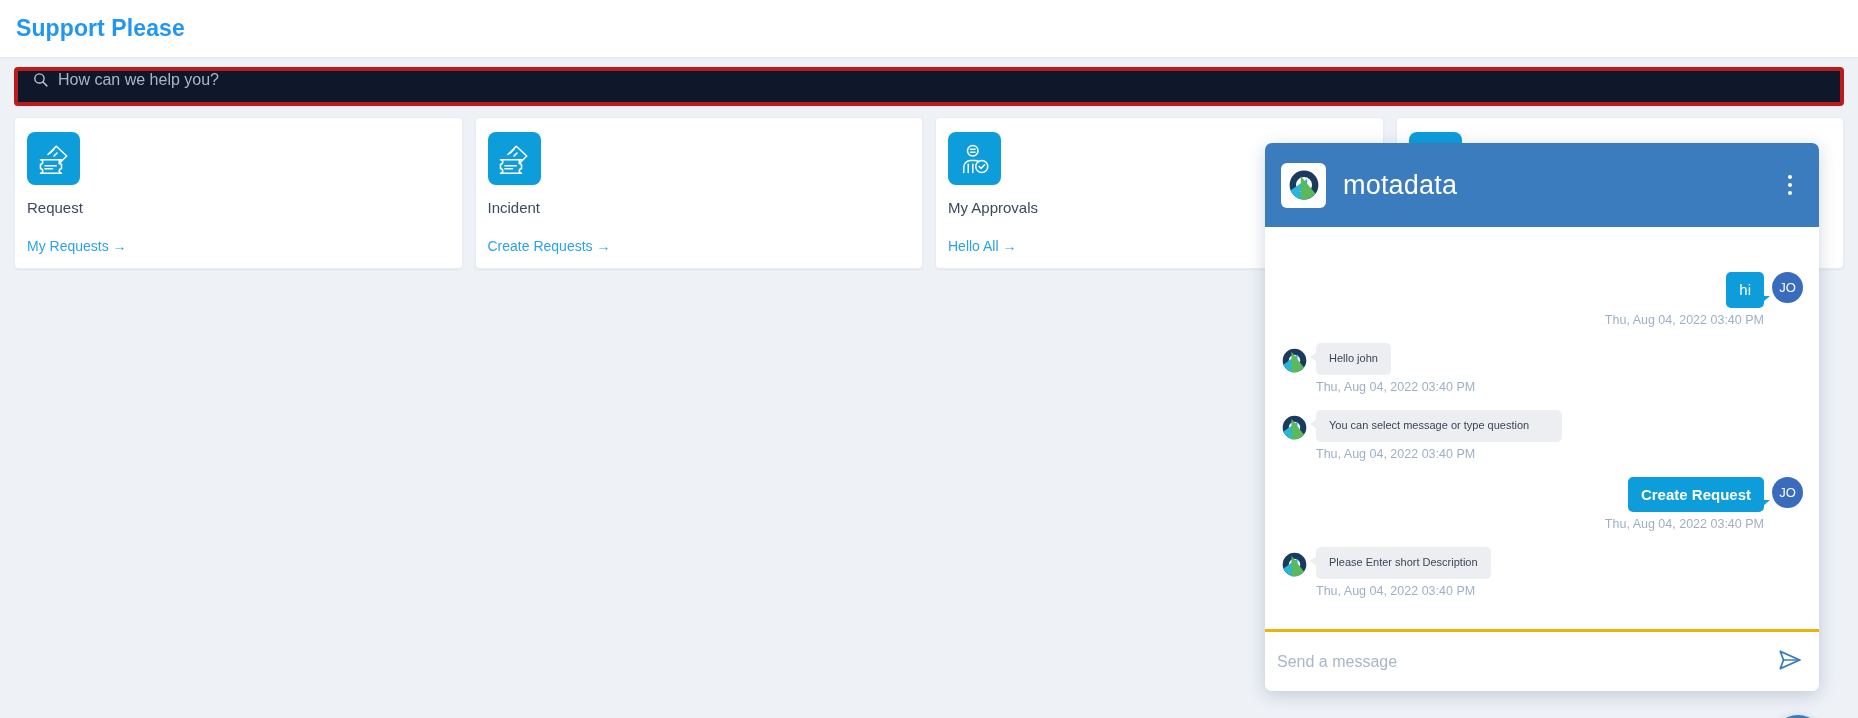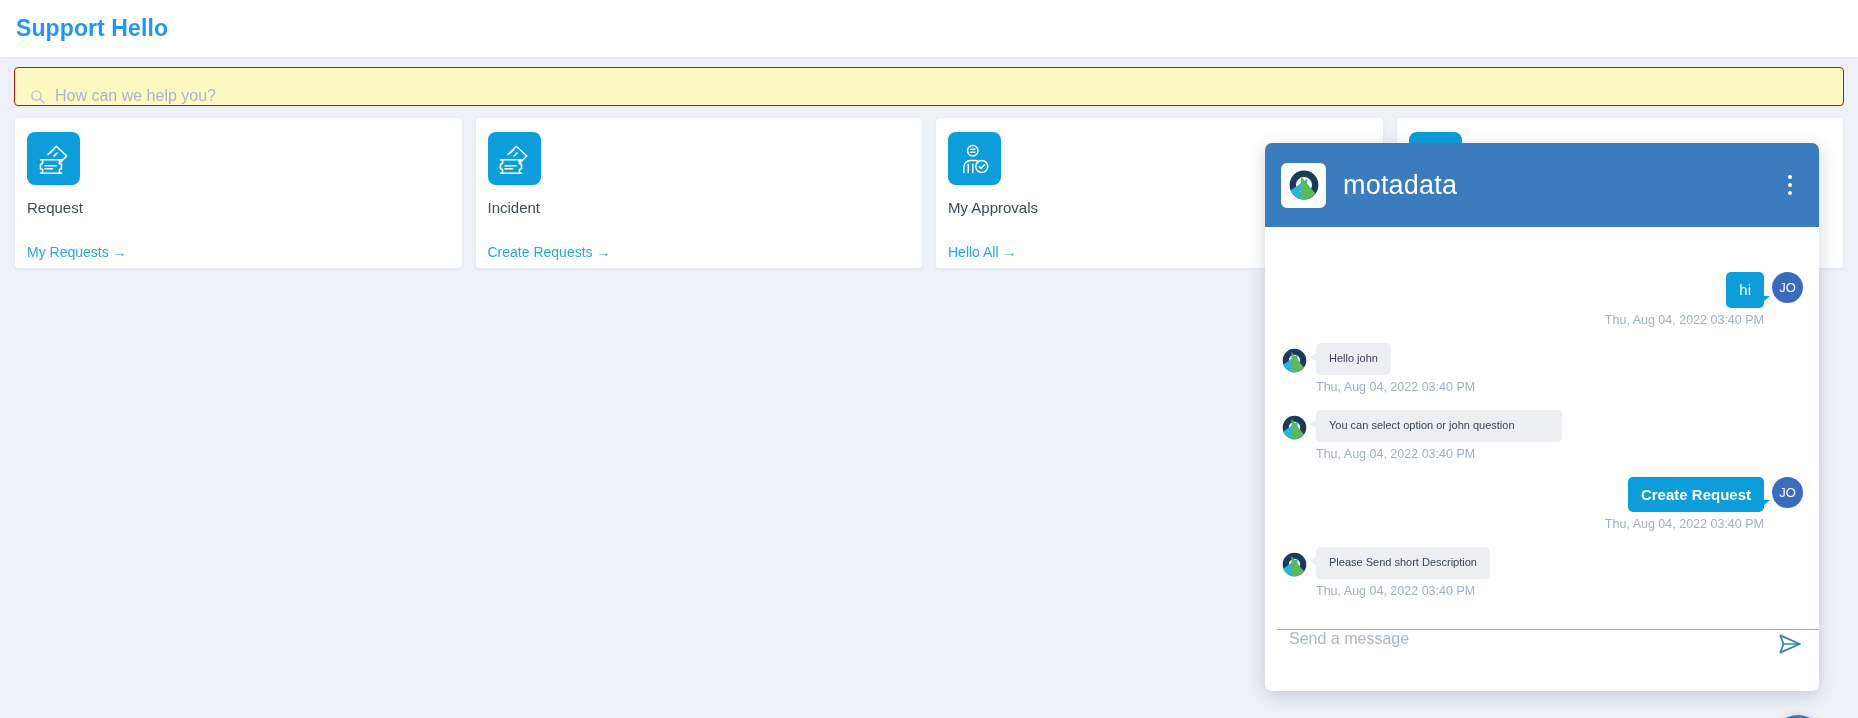--- a/index.html
+++ b/index.html
@@ -32,25 +32,25 @@
 
   
   .page {
     padding: 10px 14px 0 14px;
     position: relative;
   }
 
   
   .searchbar {
     height: 39px;
-    background: #fef9c3;
-    border: 1px solid #b91c1c;
+    background: #0f172a;
+    border: 4px solid #b91c1c;
     border-radius: 4px;
     display: flex;
-    align-items: flex-end;
+    align-items: flex-start;
     padding: 0 14px;
     box-shadow: 0 1px 2px rgba(20,40,80,0.05);
   }
   .search-icon {
     width: 17px; height: 17px;
     margin-right: 9px;
     flex: 0 0 auto;
     color: #b8c3d4;
   }
   .search-input {
@@ -95,21 +95,21 @@
   }
   .card-icon svg { width: 36px; height: 36px; }
   .card-title {
     margin-top: 14px;
     font-size: 15px;
     color: #3b4a5f;
   }
   .card-link {
     position: absolute;
     left: 12px;
-    bottom: 8px;
+    bottom: 14px;
     font-size: 14px;
     color: #2aa3e8;
     text-decoration: none;
     white-space: nowrap;
   }
 
   
   .chat-widget {
     position: absolute;
     left: 1265px;
@@ -252,26 +252,25 @@
     color: #9fb0c6;
     margin-top: 5px;
   }
   .msg.in .msg-time { margin-left: 35px; }
   .msg.out .msg-time { text-align: right; margin-right: 39px; }
 
   
   .chat-composer {
     flex: 0 0 auto;
     height: 62px;
-    border-top: 1px solid #eab308;
+    border-top: 3px solid #eab308;
     background: #ffffff;
     display: flex;
-    align-items: flex-start;
+    align-items: center;
     padding: 0 14px 0 12px;
-    margin-left: 12px;
   }
   .composer-input {
     flex: 1 1 auto;
     border: 0;
     outline: none;
     font-size: 16px;
     font-family: "Liberation Sans", sans-serif;
     color: #49566a;
     background: transparent;
   }
@@ -303,21 +302,21 @@
     cursor: pointer;
     box-shadow: 0 2px 8px rgba(25,50,90,0.25);
     z-index: 60;
     border: 0;
   }
 </style>
 </head>
 <body>
 
 <div class="topbar">
-  <span class="portal-title">Support Hello</span>
+  <span class="portal-title">Support Please</span>
 </div>
 
 <div class="page">
 
   <div class="searchbar">
     <span class="search-icon">
       <svg viewBox="0 0 24 24" fill="none" stroke="currentColor" stroke-width="2">
         <circle cx="10.5" cy="10.5" r="6.5"></circle>
         <line x1="15.5" y1="15.5" x2="21" y2="21" stroke-linecap="round"></line>
       </svg>
@@ -435,21 +434,21 @@
 
       <div class="msg in">
         <div class="msg-row">
           <div class="bot-avatar">
             <svg viewBox="0 0 40 40">
               <circle cx="20" cy="20" r="13" fill="none" stroke="#1b3a5c" stroke-width="9"></circle>
               <path d="M20 33 A13 13 0 0 1 9.5 27.5 L20 20 Z" fill="none" stroke="#29b6d8" stroke-width="9"></path>
               <path d="M20 33 A13 13 0 0 0 28 30 L20 20 Z" fill="none" stroke="#5cb85c" stroke-width="9"></path>
             </svg>
           </div>
-          <div class="bubble-in" style="width:246px">You can select option or john question</div>
+          <div class="bubble-in" style="width:246px">You can select message or type question</div>
         </div>
         <div class="msg-time">Thu, Aug 04, 2022 03:40 PM</div>
       </div>
 
       <div class="msg out">
         <div class="msg-row">
           <div class="bubble-out">Create Request</div>
           <div class="user-avatar">JO</div>
         </div>
         <div class="msg-time">Thu, Aug 04, 2022 03:40 PM</div>
@@ -457,21 +456,21 @@
 
       <div class="msg in">
         <div class="msg-row">
           <div class="bot-avatar">
             <svg viewBox="0 0 40 40">
               <circle cx="20" cy="20" r="13" fill="none" stroke="#1b3a5c" stroke-width="9"></circle>
               <path d="M20 33 A13 13 0 0 1 9.5 27.5 L20 20 Z" fill="none" stroke="#29b6d8" stroke-width="9"></path>
               <path d="M20 33 A13 13 0 0 0 28 30 L20 20 Z" fill="none" stroke="#5cb85c" stroke-width="9"></path>
             </svg>
           </div>
-          <div class="bubble-in">Please Send short Description</div>
+          <div class="bubble-in">Please Enter short Description</div>
         </div>
         <div class="msg-time">Thu, Aug 04, 2022 03:40 PM</div>
       </div>
 
       <div class="msg out">
         <div class="msg-row">
           <div class="bubble-out">Need a Laptop</div>
           <div class="user-avatar">JO</div>
         </div>
       </div>

